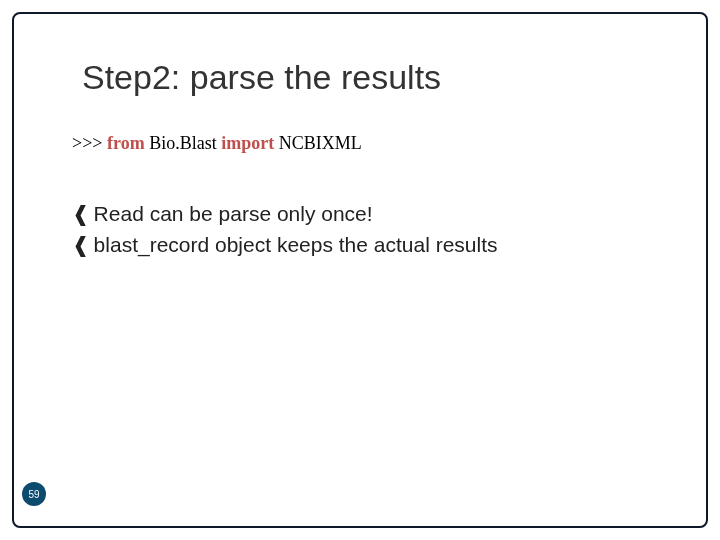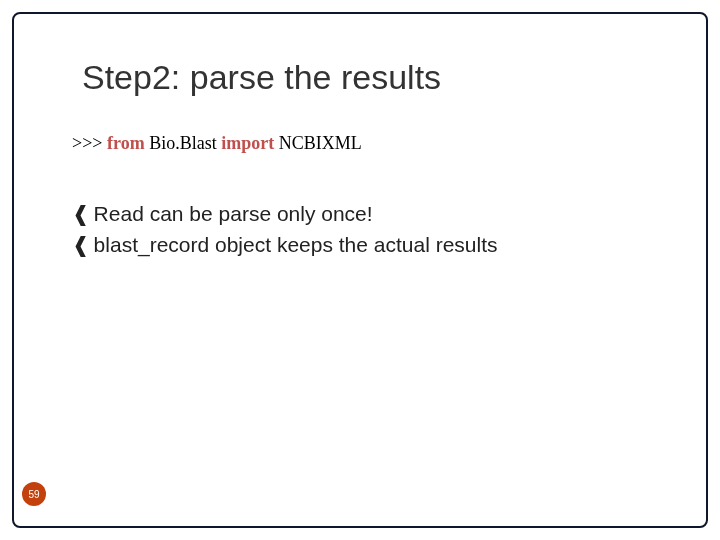--- a/index.html
+++ b/index.html
@@ -59,21 +59,21 @@
     font-family: "Segoe Script", "Comic Sans MS", cursive;
     margin-right: 4px;
   }
   .page-badge {
     position: absolute;
     left: 22px;
     bottom: 34px;
     width: 24px;
     height: 24px;
     border-radius: 50%;
-    background: #c2410c;
+    background: #0c4a6e;
     color: #fff;
     font-size: 10px;
     display: flex;
     align-items: center;
     justify-content: center;
     font-family: Arial, sans-serif;
   }
 </style>
 </head>
 <body>

